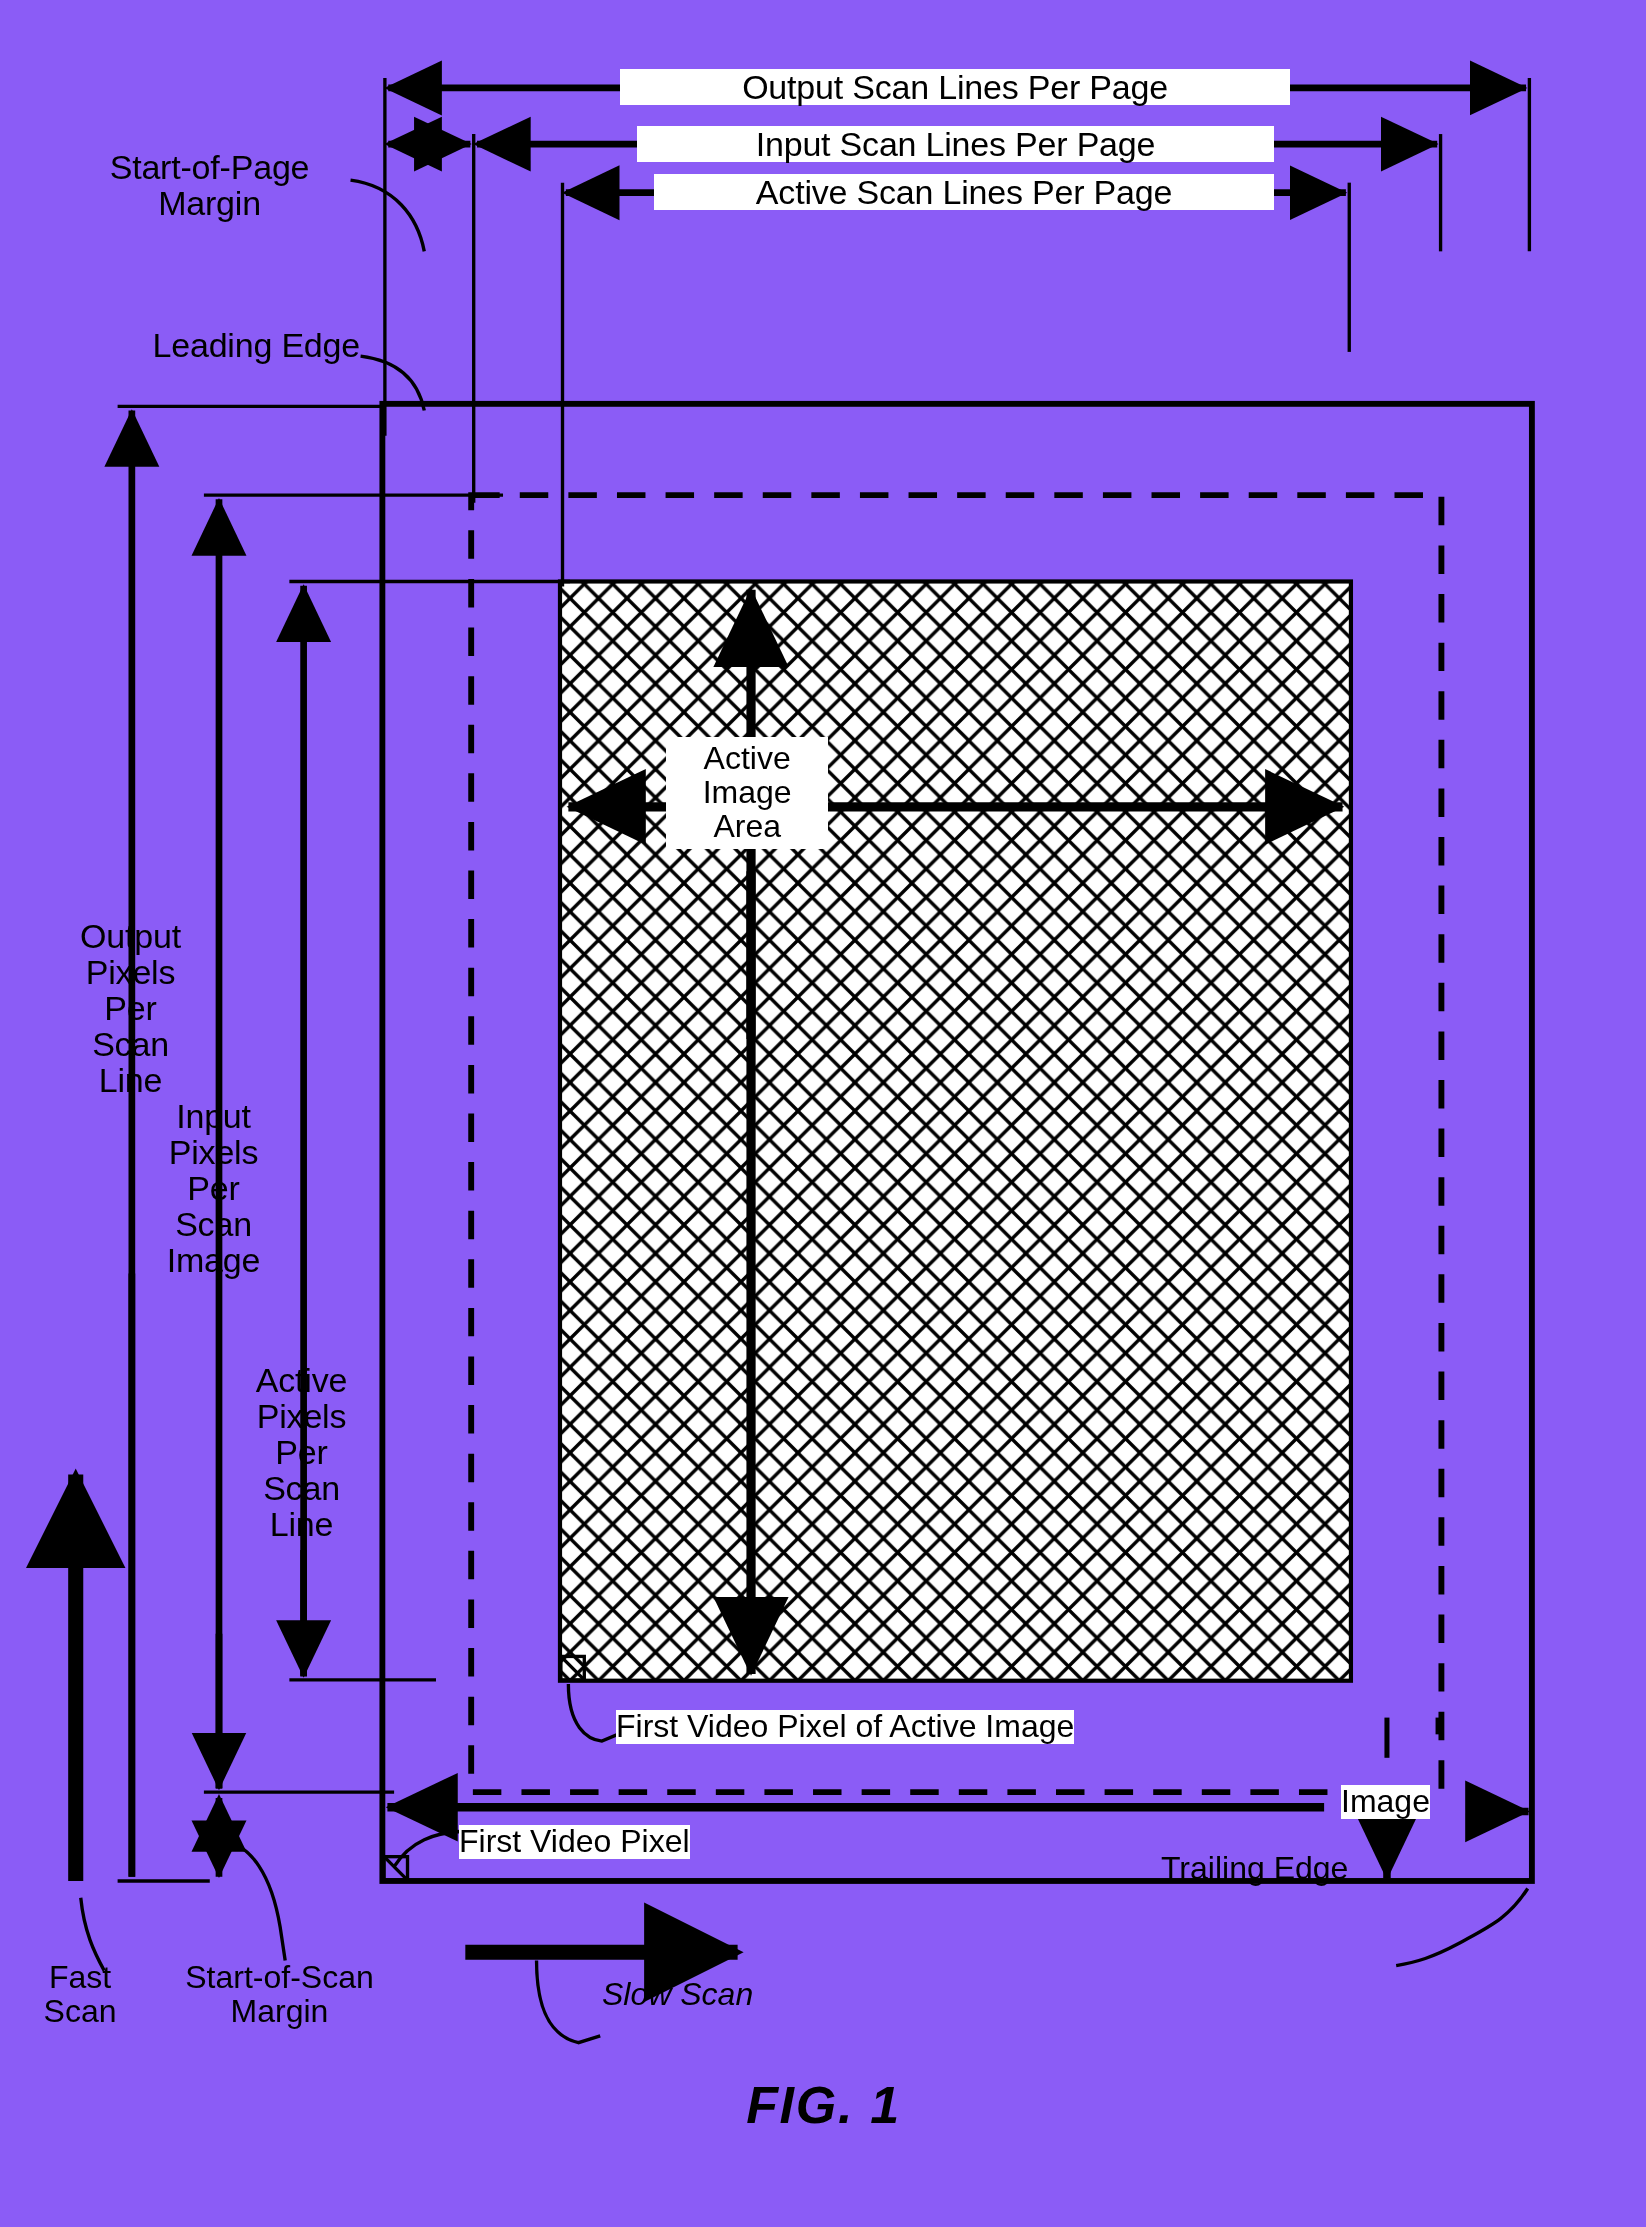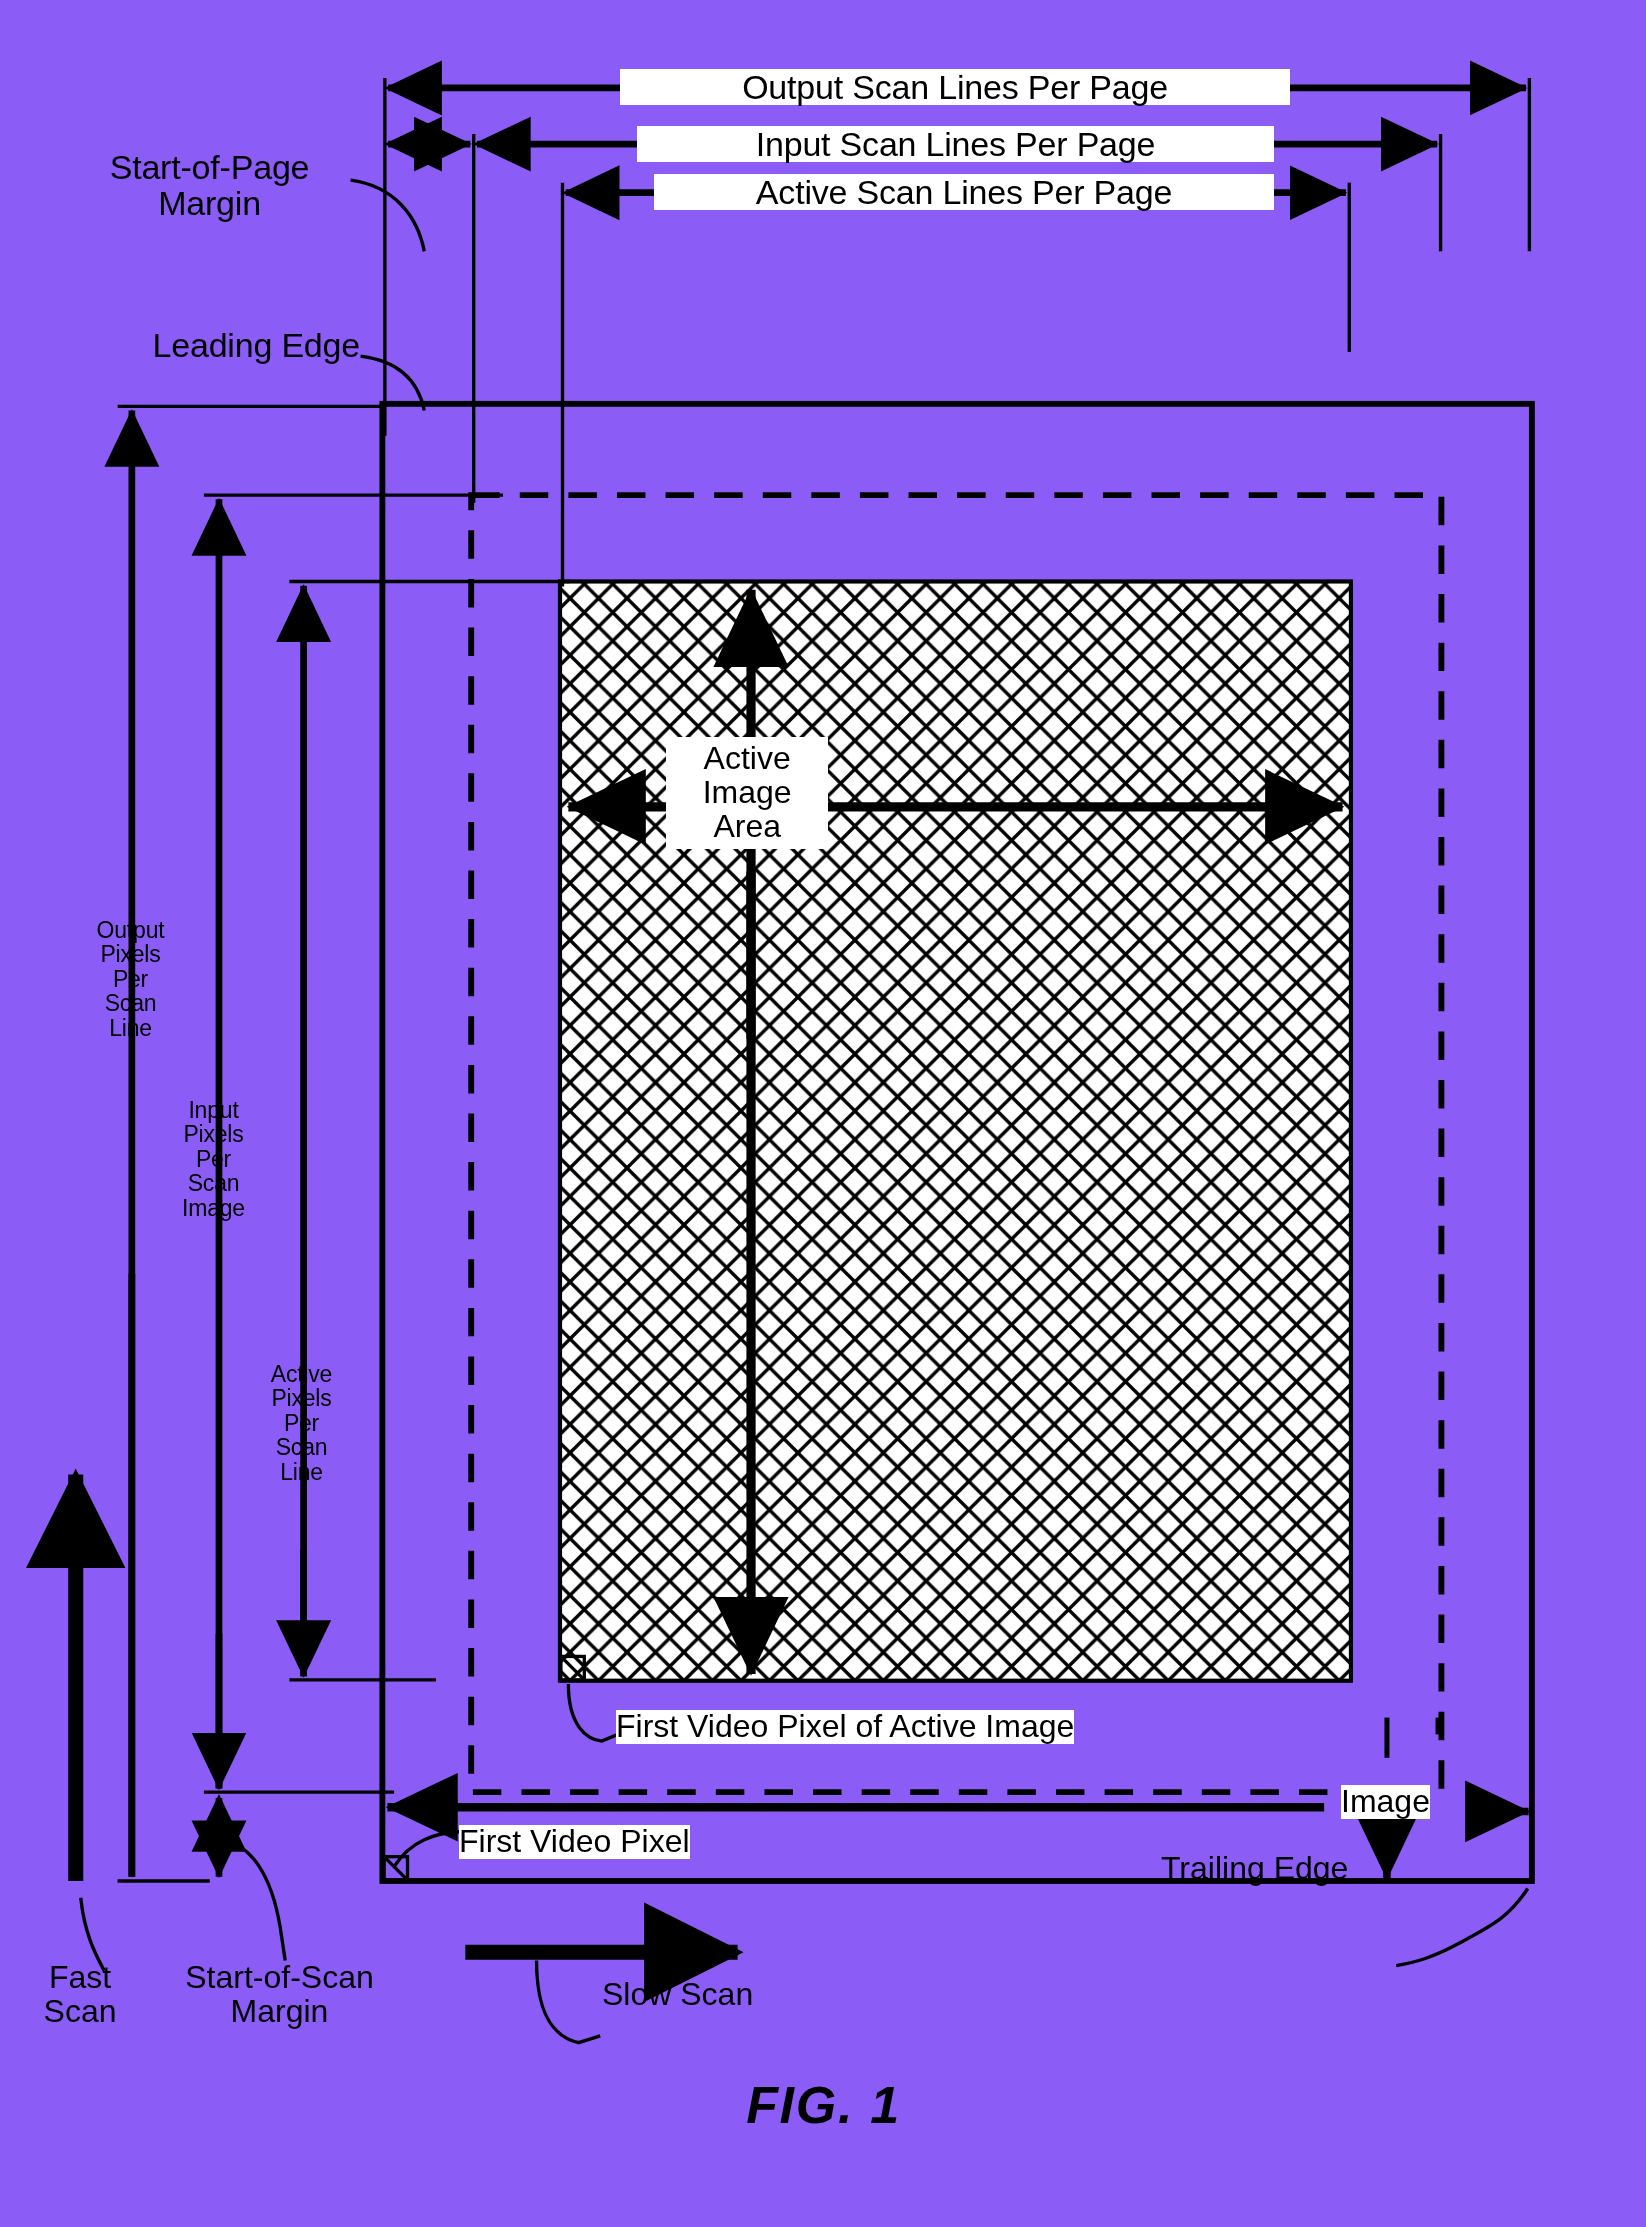--- a/index.html
+++ b/index.html
@@ -4,21 +4,21 @@
 <style>
   html,body{margin:0;padding:0;background:#ffffff;}
   body{width:1647px;height:2227px;font-family:"Liberation Sans",sans-serif;color:#000;}
   #figure-root{position:relative;width:1647px;height:2227px;overflow:hidden;background:#8b5cf6;}
   svg#fig{position:absolute;left:0;top:0;width:1647px;height:2227px;}
   .lbl{position:absolute;font-family:"Liberation Sans",sans-serif;color:#000;line-height:1.06;
        white-space:pre;font-weight:400;}
   .lbl.c{text-align:center;}
   .lbl.r{text-align:right;}
   .t-dim{font-size:34px;letter-spacing:-0.2px;}
-  .t-side{font-size:23px;letter-spacing:-0.2px;}
+  .t-side{font-size:34px;letter-spacing:-0.2px;}
   .t-small{font-size:32px;}
   .t-center{font-size:32px;}
   .t-fig{font-size:52px;font-style:italic;font-weight:700;letter-spacing:1.7px;}
   .wbg{background:#ffffff;}
 </style>
 </head>
 <body>
 
 <div id="figure-root">
 
@@ -223,18 +223,18 @@
   <div class="lbl t-small wbg" style="left:1341px; top:1785px;">Image</div>
 
   <div class="lbl t-small" style="left:1161px; top:1852px;">Trailing Edge</div>
 
   <div class="lbl t-small c" style="left:17px; top:1961px; width:126px;">Fast
 Scan</div>
 
   <div class="lbl t-small c" style="left:141px; top:1961px; width:277px;">Start-of-Scan
 Margin</div>
 
-  <div class="lbl t-small" style="left:602px; top:1978px;">Slow Scan</div>
+  <div class="lbl t-small" style="left:602px; top:1978px;font-style:italic;">Slow Scan</div>
 
   <div class="lbl t-fig c" style="left:572px; top:2078px; width:503px;">FIG. 1</div>
 
 </div>
 
 
 </body></html>

